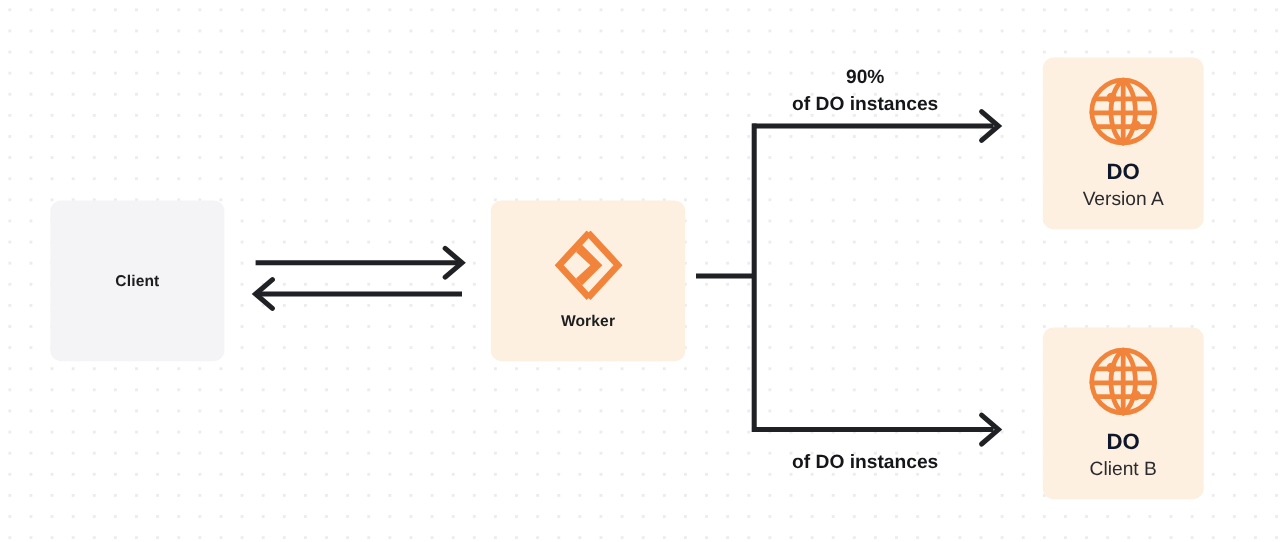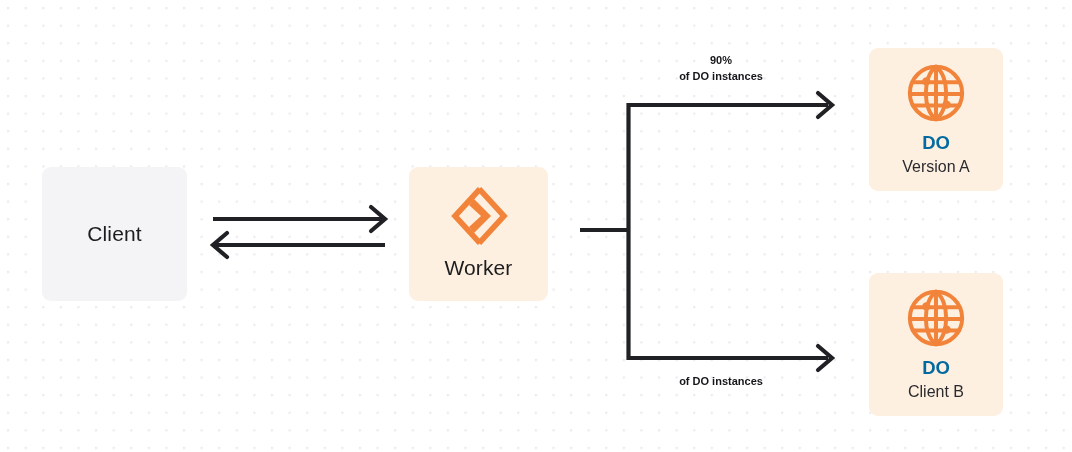--- a/index.html
+++ b/index.html
@@ -40,21 +40,21 @@
     left: 42px;
     top: 167px;
     width: 145px;
     height: 134px;
     background: #f4f4f6;
   }
 
   .node-worker {
     left: 409px;
     top: 167px;
-    width: 139px;
+    width: 162px;
     height: 134px;
     background: #fdf0e0;
   }
 
   .node-do-a {
     left: 869px;
     top: 48px;
     width: 134px;
     height: 143px;
     background: #fdf0e0;
@@ -62,31 +62,31 @@
 
   .node-do-b {
     left: 869px;
     top: 273px;
     width: 134px;
     height: 143px;
     background: #fdf0e0;
   }
 
   .node-title {
-    font-size: 21px;
-    font-weight: normal;
+    font-size: 13px;
+    font-weight: bold;
     color: #1d1d1f;
     letter-spacing: 0.1px;
     line-height: 1.2;
   }
 
   .node-title-do {
     font-size: 18.5px;
     font-weight: bold;
-    color: #0369a1;
+    color: #0f172a;
     margin-top: 8px;
     line-height: 1.2;
   }
 
   .node-sub {
     font-size: 16px;
     font-weight: 400;
     color: #2b2b2f;
     margin-top: 2px;
     line-height: 1.25;
@@ -103,21 +103,21 @@
     inset: 0;
     width: 1072px;
     height: 452px;
     pointer-events: none;
   }
 
   
   .edge-label {
     position: absolute;
     text-align: center;
-    font-size: 11px;
+    font-size: 16px;
     font-weight: bold;
     color: #15161a;
     line-height: 1.45;
     white-space: nowrap;
   }
 
   .label-top    { left: 656px; top: 53px;  width: 130px; }
   .label-bottom { left: 656px; top: 374px; width: 130px; }
 
   .edge-label .pct { display: block; }

